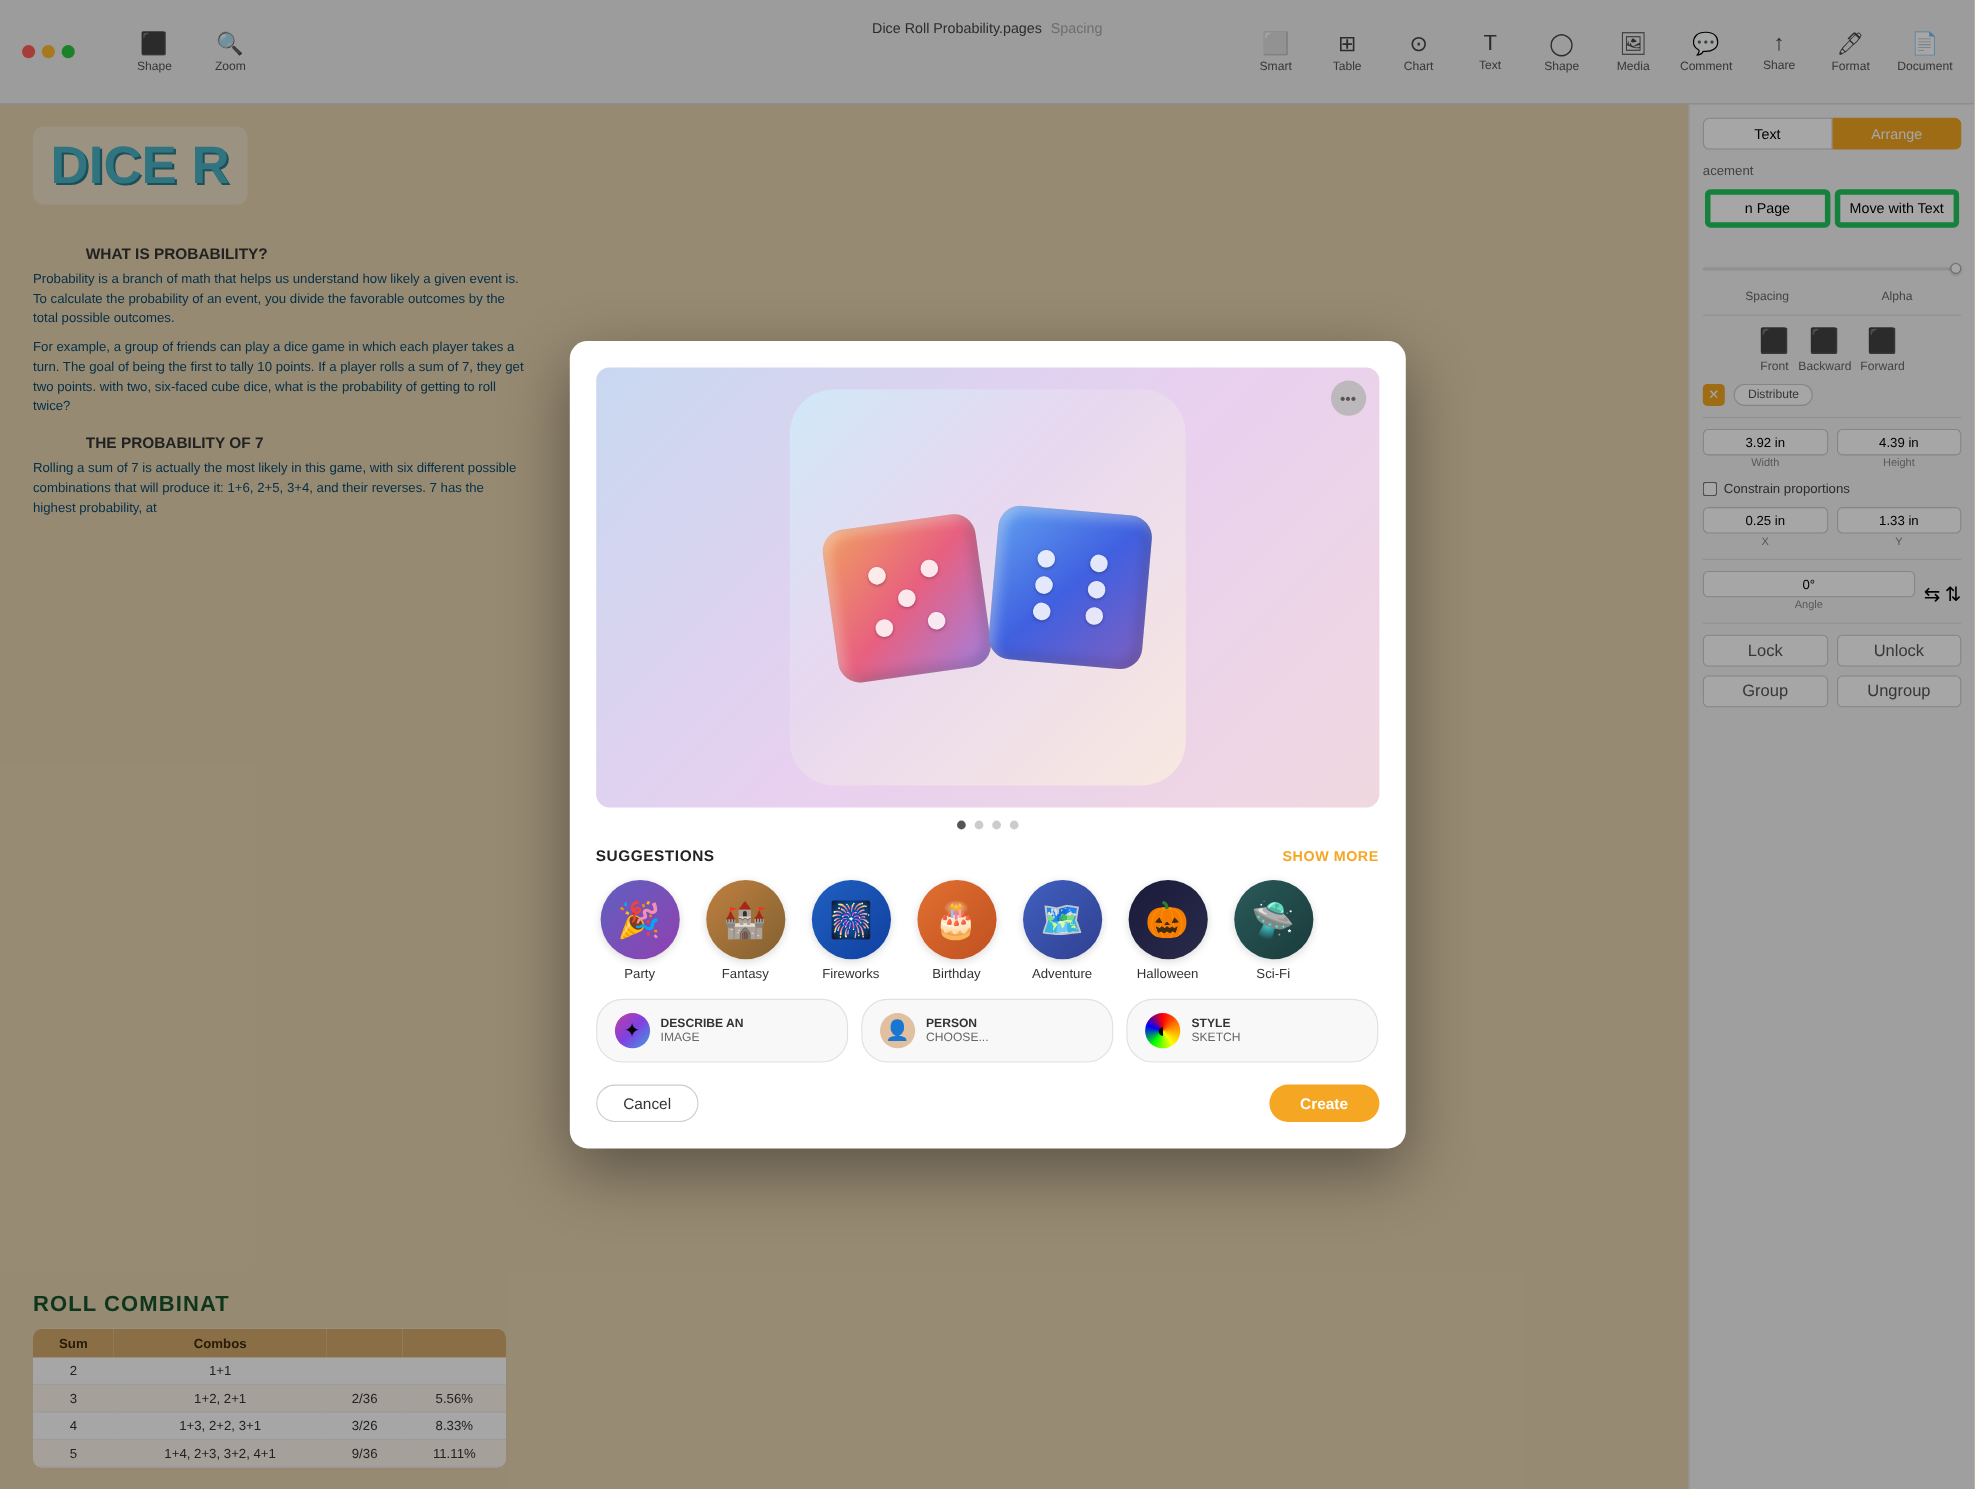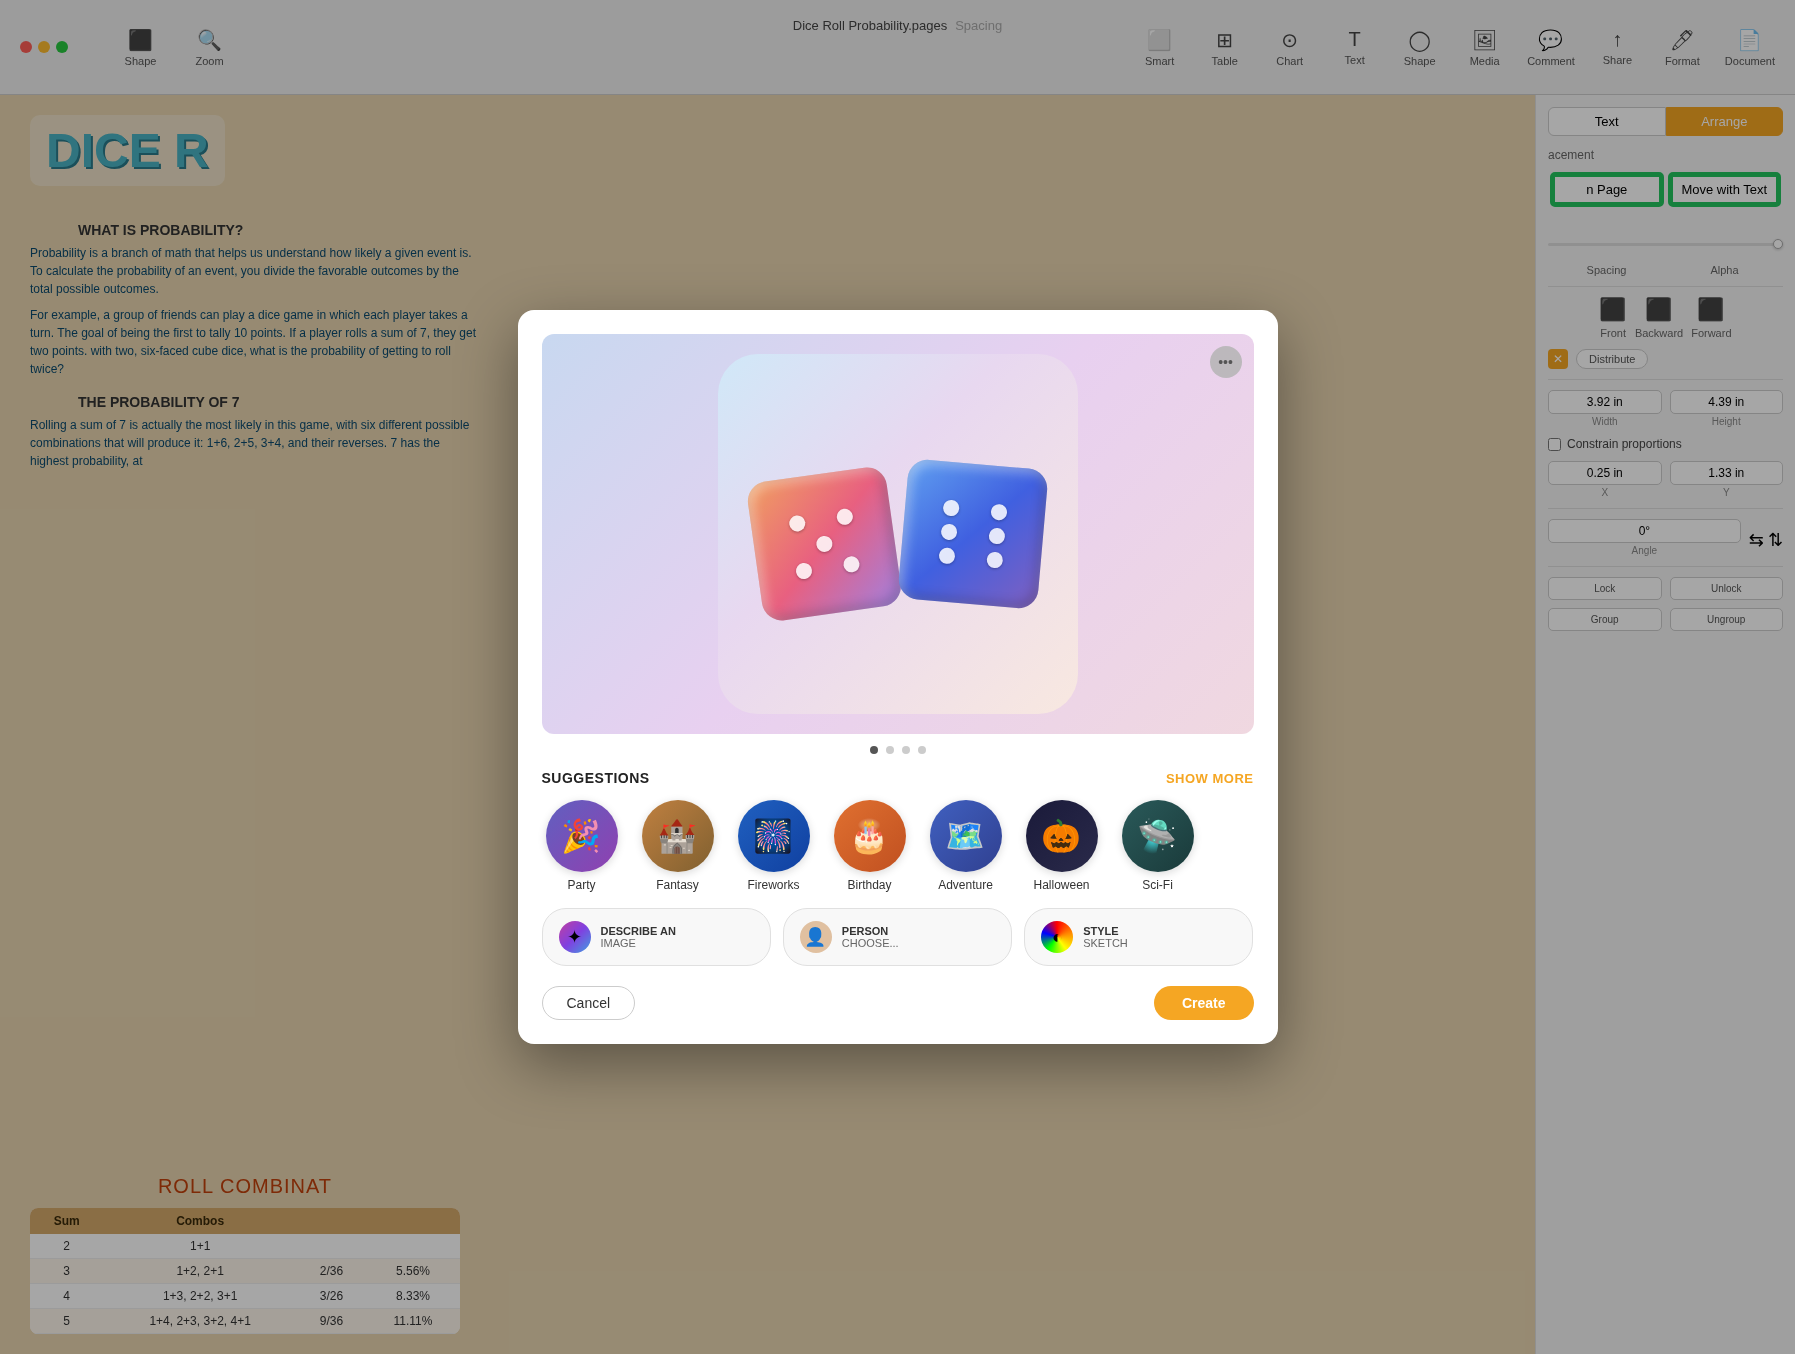--- a/index.html
+++ b/index.html
@@ -98,21 +98,21 @@
       width: 20px; height: 20px; background: #f5a623; border-radius: 4px;
       display: flex; align-items: center; justify-content: center; font-size: 12px; color: #fff;
     }
     .rp-text-btn {
       border: 1px solid #ccc; border-radius: 14px; padding: 3px 12px;
       font-size: 11px; background: #fff; cursor: pointer; color: #555;
     }
     .rp-bottom-row { display: flex; gap: 8px; margin-top: 8px; }
     .rp-bottom-btn {
       flex: 1; padding: 5px; border: 1px solid #ccc; border-radius: 5px;
-      background: #fff; font-size: 10px; text-align: center; cursor: pointer; color: #555;
+      background: #fff; font-size: 15px; text-align: center; cursor: pointer; color: #555;
     }
     .rp-divider { border: none; border-top: 1px solid #ddd; margin: 10px 0; }
 
     
     .doc-area {
       position: absolute;
       top: 95px; left: 0;
       right: 260px;
       height: calc(100% - 95px);
       background: #e8d5b0;
@@ -137,22 +137,22 @@
     }
     .doc-section-title { font-size: 14px; font-weight: 700; color: #333; margin-bottom: 6px; margin-top: 16px; margin-left: 48px; }
     .doc-text { font-size: 12px; color: #0c4a6e; line-height: 1.5; margin-bottom: 8px; }
 
     .table-section {
       position: absolute;
       bottom: 20px; left: 30px;
       width: 430px;
     }
     .table-title {
-      font-size: 20px; font-weight: 400; color: #c2410c;
-      text-align: center; margin-bottom: 10px;
+      font-size: 20px; font-weight: 700; color: #14532d;
+      margin-bottom: 10px;
       letter-spacing: 1px;
     }
     .doc-table { width: 100%; border-collapse: collapse; font-size: 12px; background: #fff; border-radius: 8px; overflow: hidden; }
     .doc-table th { background: #d4a96a; padding: 6px 10px; text-align: center; font-weight: 600; color: #3a2a0a; }
     .doc-table td { padding: 5px 10px; text-align: center; border-bottom: 1px solid #eee; color: #333; }
     .doc-table tr:nth-child(even) td { background: #fdf6ec; }
 
     
     .modal-overlay {
       position: absolute;

